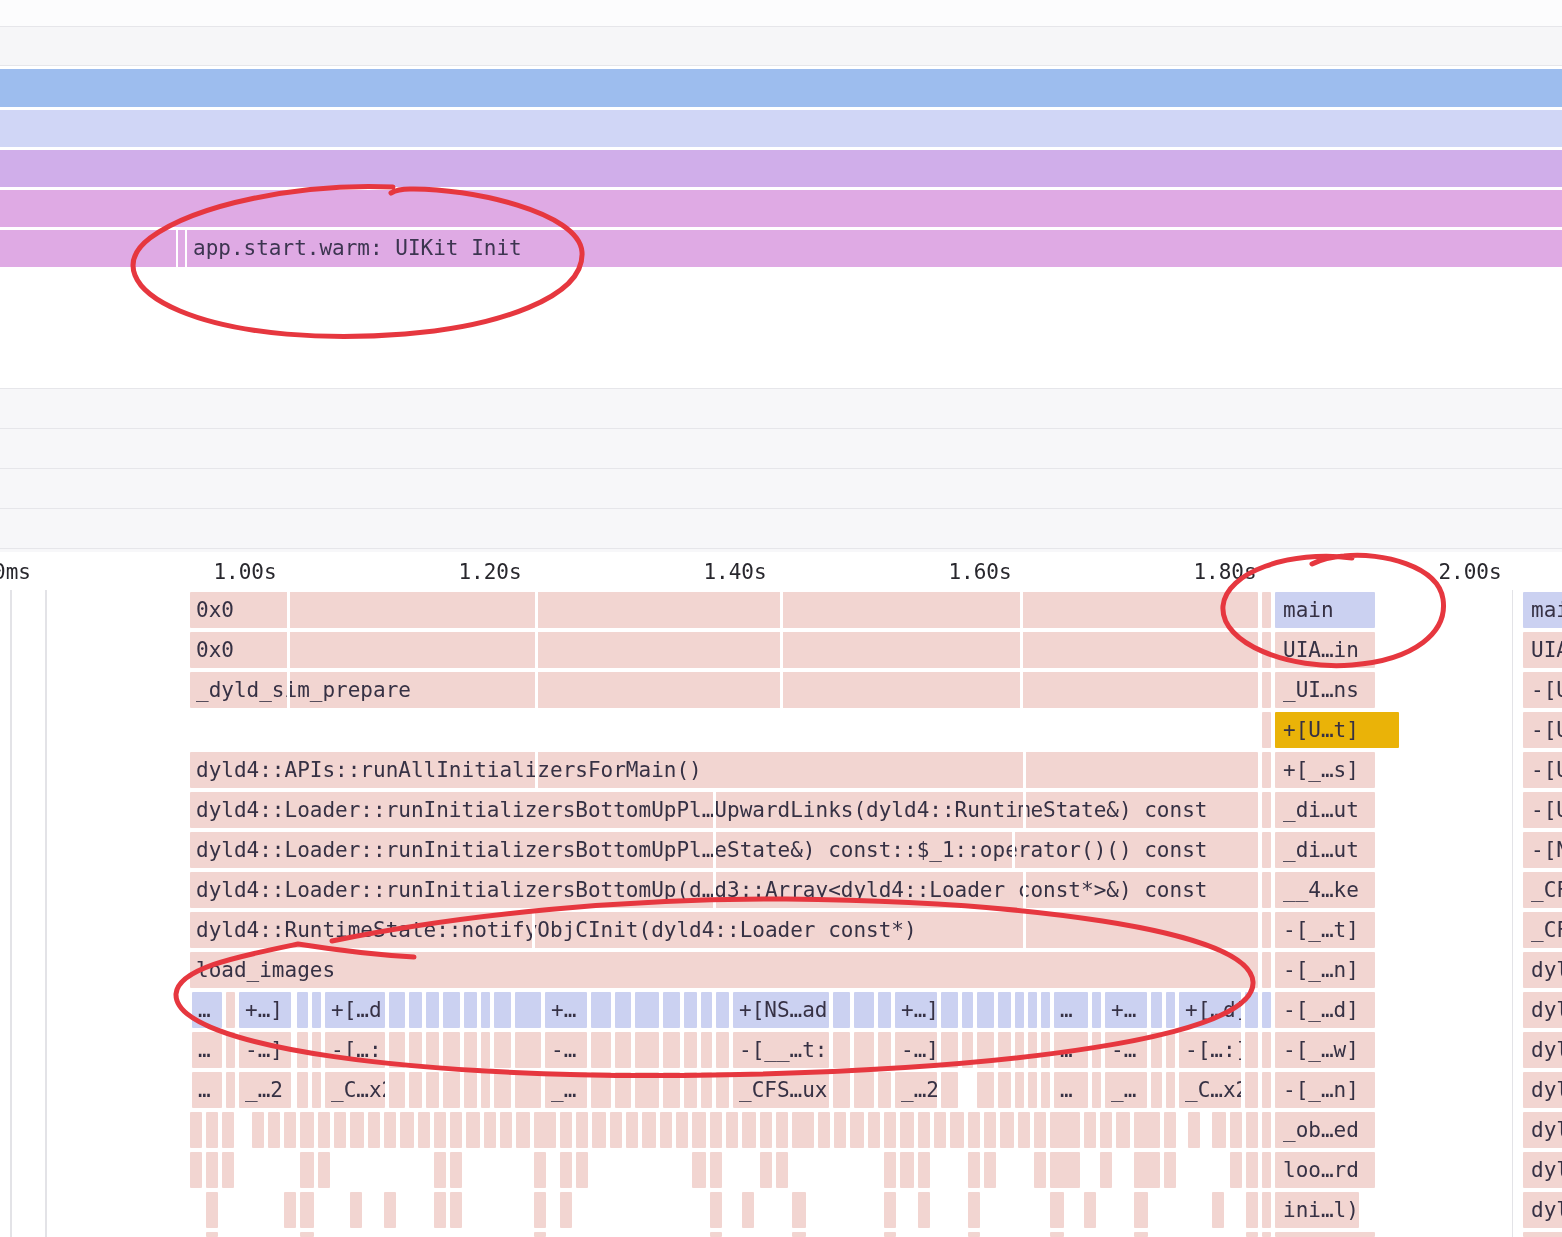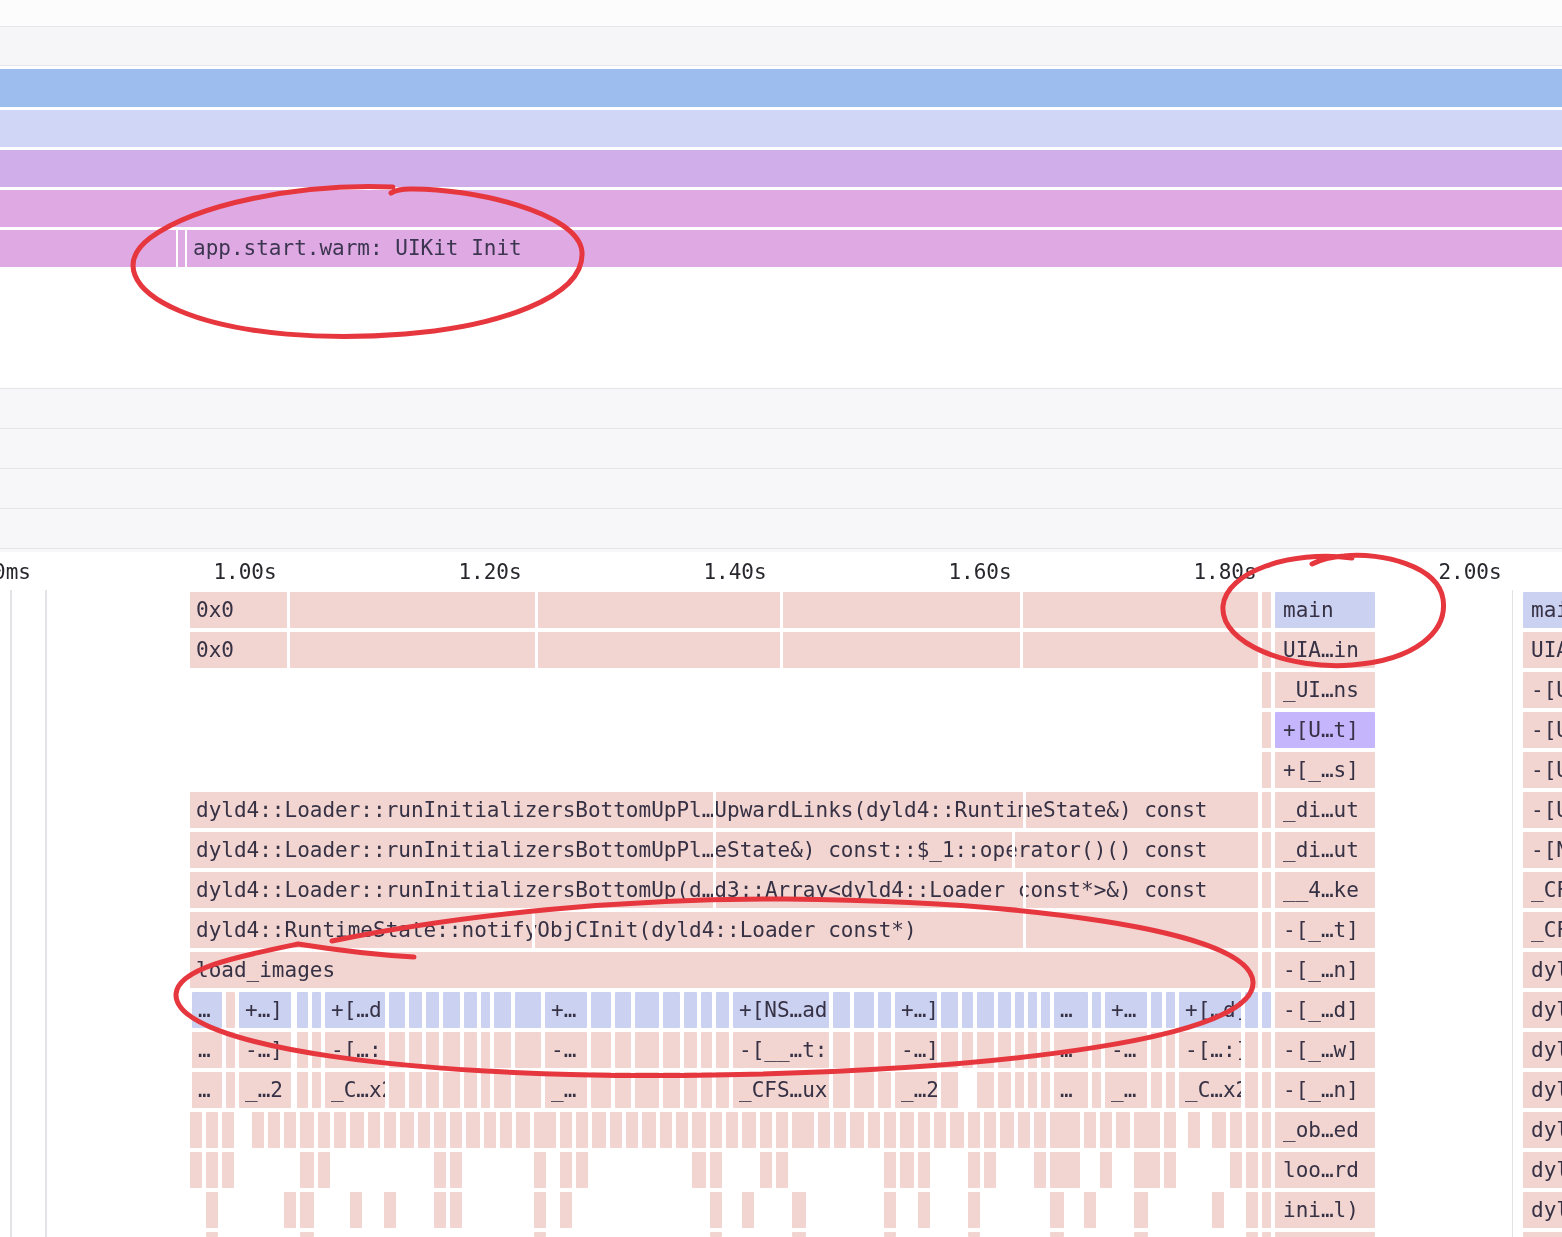--- a/index.html
+++ b/index.html
@@ -74,20 +74,32 @@
       <div class="vdiv" style="left: 345px;"></div>
       <div class="vdiv" style="left: 590px;"></div>
       <div class="vdiv" style="left: 830px;"></div>
     </div>
     <div class="bar" style="left: 190px; top: 632px; width: 1068px; background: rgb(242, 213, 209);">
       <span class="blab">0x0</span>
       <div class="vdiv" style="left: 97px;"></div>
       <div class="vdiv" style="left: 345px;"></div>
       <div class="vdiv" style="left: 590px;"></div>
       <div class="vdiv" style="left: 830px;"></div>
+    </div>
+    <div class="bar" style="left: 190px; top: 672px; width: 1068px; background: rgb(242, 213, 209);">
+      <span class="blab">_dyld_sim_prepare</span>
+      <div class="vdiv" style="left: 97px;"></div>
+      <div class="vdiv" style="left: 345px;"></div>
+      <div class="vdiv" style="left: 590px;"></div>
+      <div class="vdiv" style="left: 830px;"></div>
+    </div>
+    <div class="bar" style="left: 190px; top: 752px; width: 1068px; background: rgb(242, 213, 209);">
+      <span class="blab">dyld4::APIs::runAllInitializersForMain()</span>
+      <div class="vdiv" style="left: 345px;"></div>
+      <div class="vdiv" style="left: 833px;"></div>
     </div>
     <div class="bar" style="left: 190px; top: 792px; width: 1068px; background: rgb(242, 213, 209);">
       <span class="blab">dyld4::Loader::runInitializersBottomUpPl…UpwardLinks(dyld4::RuntimeState&amp;) const</span>
       <div class="vdiv" style="left: 523px;"></div>
       <div class="vdiv" style="left: 833px;"></div>
     </div>
     <div class="bar" style="left: 190px; top: 832px; width: 1068px; background: rgb(242, 213, 209);">
       <span class="blab">dyld4::Loader::runInitializersBottomUpPl…eState&amp;) const::$_1::operator()() const</span>
       <div class="vdiv" style="left: 523px;"></div>
       <div class="vdiv" style="left: 822px;"></div>
@@ -416,21 +428,21 @@
     <div class="bar" style="left: 1262px; top: 1232px; width: 9px; height: 5px; background: rgb(242, 213, 209);"></div>
     <div class="bar" style="left: 1275px; top: 592px; width: 100px; background: rgb(203, 209, 241);">
       <span class="blab pad8">main</span>
     </div>
     <div class="bar" style="left: 1275px; top: 632px; width: 100px; background: rgb(242, 213, 209);">
       <span class="blab pad8">UIA…in</span>
     </div>
     <div class="bar" style="left: 1275px; top: 672px; width: 100px; background: rgb(242, 213, 209);">
       <span class="blab pad8">_UI…ns</span>
     </div>
-    <div class="bar" style="left: 1275px; top: 712px; width: 100px; background: #c4b5fd;">
+    <div class="bar" style="left: 1275px; top: 712px; width: 124px; background: #eab308;">
       <span class="blab pad8">+[U…t]</span>
     </div>
     <div class="bar" style="left: 1275px; top: 752px; width: 100px; background: rgb(242, 213, 209);">
       <span class="blab pad8">+[_…s]</span>
     </div>
     <div class="bar" style="left: 1275px; top: 792px; width: 100px; background: rgb(242, 213, 209);">
       <span class="blab pad8">_di…ut</span>
     </div>
     <div class="bar" style="left: 1275px; top: 832px; width: 100px; background: rgb(242, 213, 209);">
       <span class="blab pad8">_di…ut</span>
@@ -452,21 +464,21 @@
     </div>
     <div class="bar" style="left: 1275px; top: 1072px; width: 100px; background: rgb(242, 213, 209);">
       <span class="blab pad8">-[_…n]</span>
     </div>
     <div class="bar" style="left: 1275px; top: 1112px; width: 100px; background: rgb(242, 213, 209);">
       <span class="blab pad8">_ob…ed</span>
     </div>
     <div class="bar" style="left: 1275px; top: 1152px; width: 100px; background: rgb(242, 213, 209);">
       <span class="blab pad8">loo…rd</span>
     </div>
-    <div class="bar" style="left: 1275px; top: 1192px; width: 100px; background: rgb(242, 213, 209);">
+    <div class="bar" style="left: 1275px; top: 1192px; width: 84px; background: rgb(242, 213, 209);">
       <span class="blab pad8">ini…l)</span>
     </div>
     <div class="bar" style="left: 1275px; top: 1232px; width: 100px; height: 5px; background: rgb(242, 213, 209);"></div>
     <div class="bar" style="left: 1523px; top: 592px; width: 70px; background: rgb(203, 209, 241);">
       <span class="blab pad8">main</span>
     </div>
     <div class="bar" style="left: 1523px; top: 632px; width: 70px; background: rgb(242, 213, 209);">
       <span class="blab pad8">UIA</span>
     </div>
     <div class="bar" style="left: 1523px; top: 672px; width: 70px; background: rgb(242, 213, 209);">

